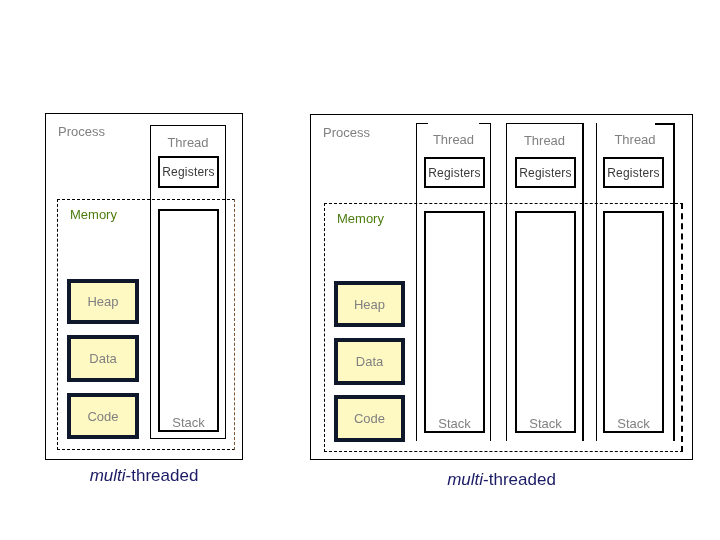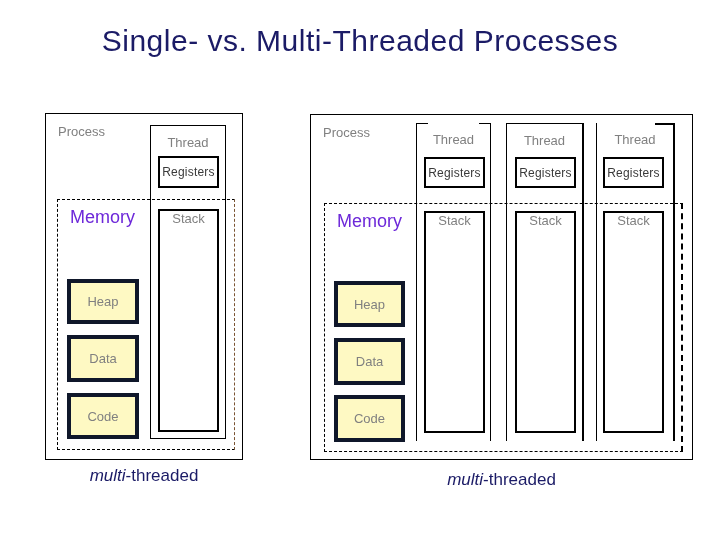--- a/index.html
+++ b/index.html
@@ -7,50 +7,49 @@
     position:relative;width:720px;height:540px;background:#ffffff;overflow:hidden;
     font-family:"Liberation Sans", sans-serif;
   }
   .title{
     position:absolute;left:0;top:24px;width:720px;text-align:center;
     font-size:30px;color:#1b1b66;letter-spacing:0.5px;white-space:nowrap;
   }
   .process-box{position:absolute;border:1px solid #000;background:#fff;box-sizing:border-box;}
   .proc-label{position:absolute;font-size:13px;color:#808080;white-space:nowrap;}
   .memory-region{position:absolute;box-sizing:border-box;border:1px dashed #000;}
-  .mem-label{position:absolute;left:12px;top:7px;font-size:18px;color:#6d28d9;}
+  .mem-label{position:absolute;left:12px;top:7px;font-size:13px;color:#4d7c0f;}
   .small-box{
     position:absolute;border:4px solid #0f172a;background:#fef9c3;box-sizing:border-box;
     display:flex;align-items:center;justify-content:center;
   }
   .small-box span{font-size:13px;color:#808080;}
   .thread-box{position:absolute;box-sizing:border-box;background:transparent;}
   .thread-label{position:absolute;left:0;top:9px;width:100%;text-align:center;font-size:13px;color:#808080;}
   .registers-box{
     position:absolute;border:2px solid #000;background:#fff;box-sizing:border-box;
     display:flex;align-items:center;justify-content:center;
   }
   .registers-box span{font-size:12px;color:#3a3a3a;letter-spacing:0.2px;}
   .stack-box{
     position:absolute;border:2px solid #000;background:#fff;box-sizing:border-box;
-    display:flex;align-items:flex-start;justify-content:center;
+    display:flex;align-items:flex-end;justify-content:center;
   }
   .stack-box span{font-size:13px;color:#808080;}
   .caption{
     position:absolute;text-align:center;font-size:17px;color:#1b1b66;white-space:nowrap;
   }
   .caption .em{font-style:italic;}
   .cap-seg{position:absolute;height:0;}
 </style>
 </head>
 <body>
 
 <div class="slide">
 
-  <div class="title">Single- vs. Multi-Threaded Processes</div>
 
   <div class="process-box" style="left:45px;top:113px;width:198px;height:347px;">
 
     <div class="proc-label" style="left:12px;top:10px;">Process</div>
 
     <div class="memory-region" style="left:11px;top:85px;width:178px;height:251px;border-right:1px dashed #7a5433;">
       <div class="mem-label">Memory</div>
 
       <div class="small-box" style="left:9px;top:79px;width:72px;height:45px;">
         <span>Heap</span>

